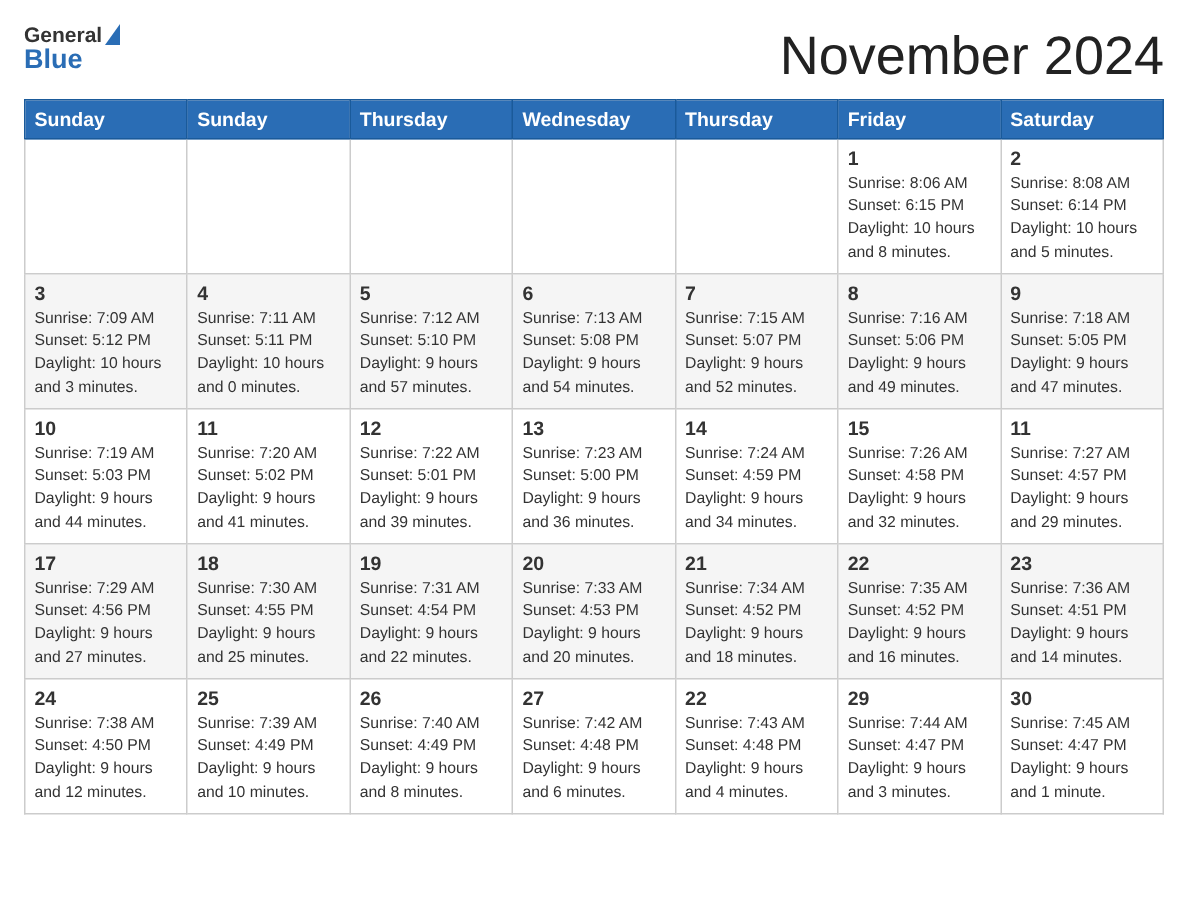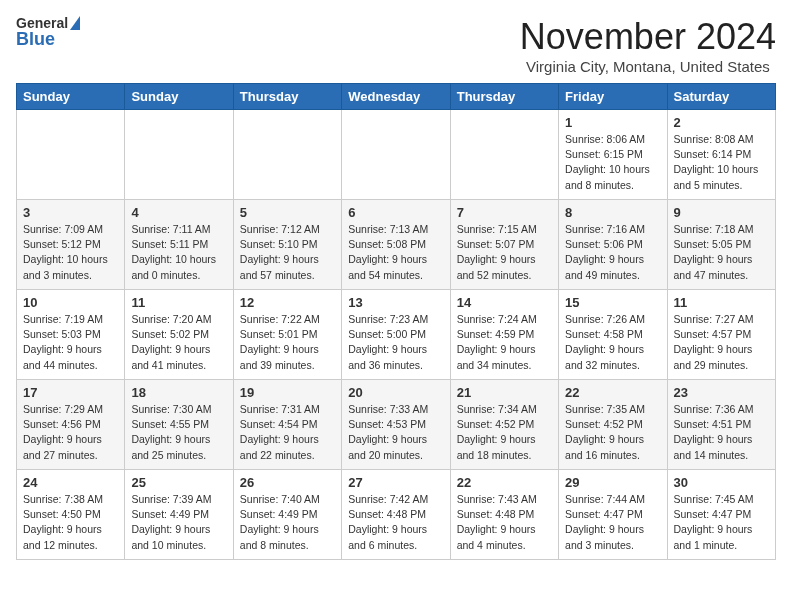--- a/index.html
+++ b/index.html
@@ -27,21 +27,21 @@
       color: #333;
       line-height: 1;
     }
     .logo-blue {
       font-size: 18px;
       font-weight: bold;
       color: #2a6db5;
       line-height: 1;
     }
     .title-section {
-      text-align: center;
+      text-align: right;
     }
     .month-title {
       font-size: 36px;
       font-weight: normal;
       color: #222;
     }
     .location-title {
       font-size: 15px;
       color: #444;
     }
@@ -92,21 +92,20 @@
 <div class="header">
   <div class="logo">
     <div style="display:flex; align-items:center;">
       <span class="logo-general">General</span>
       <span style="display:inline-block; margin-left:2px; width:0; height:0; border-left:10px solid transparent; border-bottom:14px solid #2a6db5;"></span>
     </div>
     <span class="logo-blue">Blue</span>
   </div>
   <div class="title-section">
     <div class="month-title">November 2024</div>
-    <div class="location-title">Virginia City, Montana, United States</div>
   </div>
 </div>
 
 <table class="calendar">
   <thead>
     <tr>
     <th>Sunday</th>
         <th>Sunday</th>
         <th>Thursday</th>
         <th>Wednesday</th>

